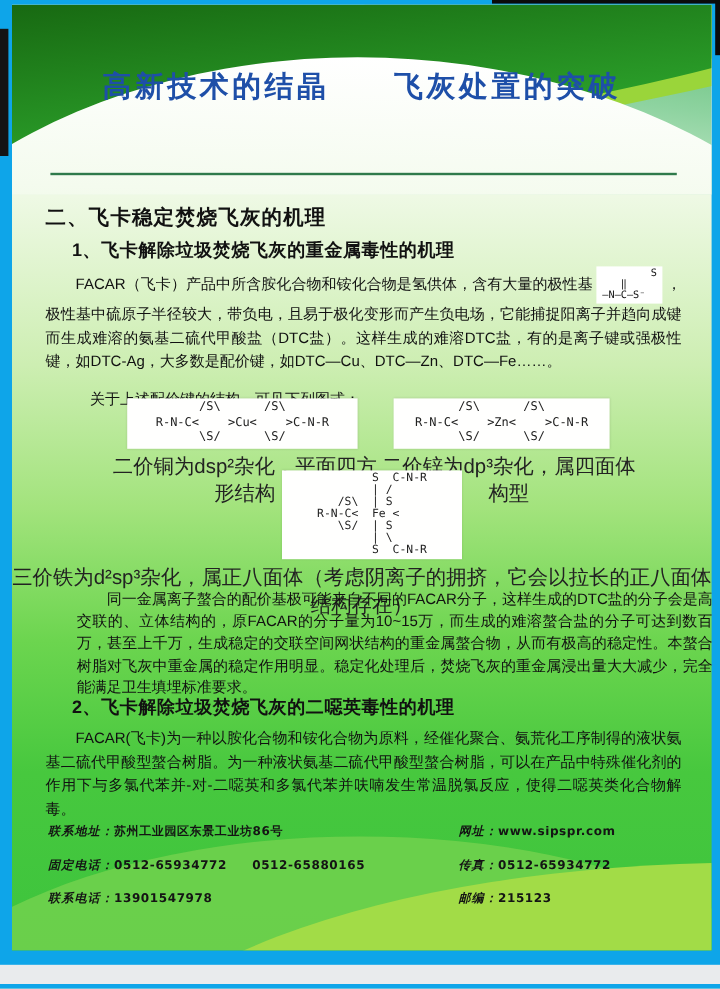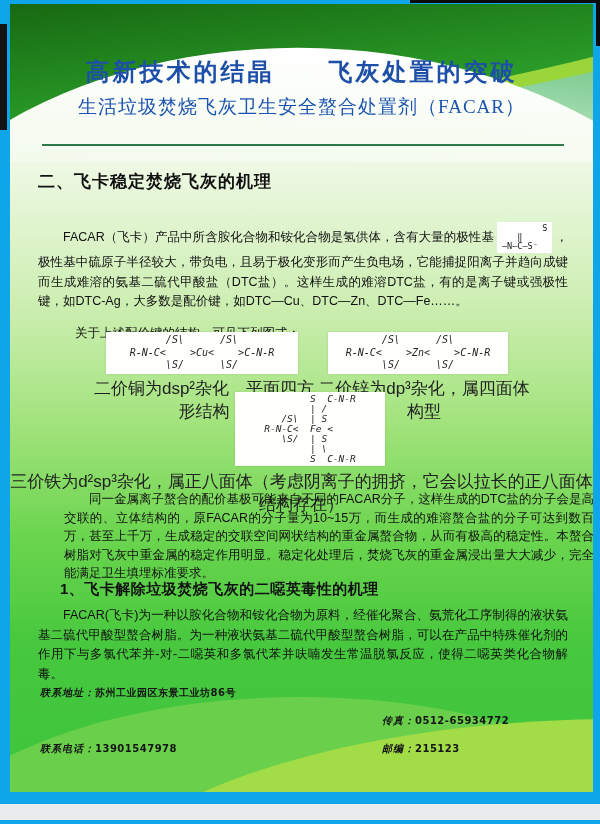--- a/index.html
+++ b/index.html
@@ -51,21 +51,21 @@
   .para2{top:486px;line-height:18.5px;margin-left:26px;}
   .para3{top:602px;}
   .lead{position:absolute;top:309px;left:28px;font-size:12.5px;text-indent:2em;margin:12px;}
 
   .inline-formula{display:inline-block;vertical-align:middle;background:#ffffff;
     font-family:"DejaVu Sans Mono",monospace;font-size:8.5px;line-height:9px;
     padding:2px 5px;white-space:pre;margin:0 3px;}
 
   .structbox{position:absolute;background:#fffffe;display:flex;align-items:center;justify-content:center;
     box-shadow:0 0 2px rgba(0,0,0,.12);}
-  .structbox pre{margin:16px;font-family:"DejaVu Sans Mono",monospace;white-space:pre;color:#222;font-style:italic;}
+  .structbox pre{margin:16px;font-family:"DejaVu Sans Mono",monospace;white-space:pre;color:#222;}
   .box-cu{left:96px;top:328px;width:192px;height:42px;}
   .box-zn{left:318px;top:328px;width:180px;height:42px;}
   .box-cu pre,.box-zn pre{font-size:10px;line-height:12.5px;}
   .box-fe{left:225px;top:388px;width:150px;height:74px;}
   .box-fe pre{font-size:9.5px;line-height:10px;}
 
   .cap{position:absolute;font-size:17px;color:#222;text-align:center;}
   .cap-cu{left:78px;top:373px;width:232px;}
   .cap-zn{left:308px;top:373px;width:212px;}
   .cap-fe{left:0;top:466px;width:100%;}
@@ -91,24 +91,24 @@
     </div>
 
     <div class="bottom-decor">
       <div class="waveA"></div>
       <div class="waveB"></div>
     </div>
 
     <div class="content">
 
       <div class="title">高新技术的结晶　　飞灰处置的突破</div>
-      <div class="subtitle">生活垃圾焚烧飞灰卫生安全螯合处置剂（FACAR）</div>
       <div class="hr"></div>
 
       <div class="h-sec">二、飞卡稳定焚烧飞灰的机理</div>
+      <div class="h-sub1">1、飞卡解除垃圾焚烧飞灰的重金属毒性的机理</div>
 
       <p class="para para1"><span>FACAR（飞卡）产品中所含胺化合物和铵化合物是氢供体，含有大量的极性基</span><span class="inline-formula">   S
    ‖
 —N—C—S⁻</span><span>，极性基中硫原子半径较大，带负电，且易于极化变形而产生负电场，它能捕捉阳离子并趋向成键而生成难溶的氨基二硫代甲酸盐（DTC盐）。这样生成的难溶DTC盐，有的是离子键或强极性键，如DTC-Ag，大多数是配价键，如DTC—Cu、DTC—Zn、DTC—Fe……。</span></p>
 
       <p class="lead">关于上述配价键的结构，可见下列图式：</p>
 
       <div class="structbox box-cu">
           <pre>      /S\      /S\
 R-N-C&lt;    &gt;Cu&lt;    &gt;C-N-R
@@ -128,27 +128,29 @@
    /S\  | S
 R-N-C&lt;  Fe &lt;
    \S/  | S
         | \
         S  C-N-R</pre>
         </div>
       <div class="cap cap-fe">三价铁为d²sp³杂化，属正八面体（考虑阴离子的拥挤，它会以拉长的正八面体结构存在）</div>
 
       <p class="para para2">同一金属离子螯合的配价基极可能来自不同的FACAR分子，这样生成的DTC盐的分子会是高交联的、立体结构的，原FACAR的分子量为10~15万，而生成的难溶螯合盐的分子可达到数百万，甚至上千万，生成稳定的交联空间网状结构的重金属螯合物，从而有极高的稳定性。本螯合树脂对飞灰中重金属的稳定作用明显。稳定化处理后，焚烧飞灰的重金属浸出量大大减少，完全能满足卫生填埋标准要求。</p>
 
-      <div class="h-sub2">1、飞卡解除垃圾焚烧飞灰的二噁英毒性的机理</div>
+      <div class="h-sub2">2、飞卡解除垃圾焚烧飞灰的二噁英毒性的机理</div>
 
       <p class="para para3">FACAR(飞卡)为一种以胺化合物和铵化合物为原料，经催化聚合、氨荒化工序制得的液状氨基二硫代甲酸型螯合树脂。为一种液状氨基二硫代甲酸型螯合树脂，可以在产品中特殊催化剂的作用下与多氯代苯并-对-二噁英和多氯代苯并呋喃发生常温脱氯反应，使得二噁英类化合物解毒。</p>
 
       <div class="c-row cl r1"><span class="c-label">联系地址：</span><span class="c-value">苏州工业园区东景工业坊86号</span></div>
+      <div class="c-row cl r2"><span class="c-label">固定电话：</span><span class="c-value">0512-65934772　　0512-65880165</span></div>
       <div class="c-row cl r3"><span class="c-label">联系电话：</span><span class="c-value">13901547978</span></div>
 
+      <div class="c-row cr r1"><span class="c-label">网址：</span><span class="c-value">www.sipspr.com</span></div>
       <div class="c-row cr r2"><span class="c-label">传真：</span><span class="c-value">0512-65934772</span></div>
       <div class="c-row cr r3"><span class="c-label">邮编：</span><span class="c-value">215123</span></div>
 
     </div>
   </div>
 
   <div class="art-bottom"></div>
   <div class="art-top"></div>
   <div class="art-right"></div>
   <div class="art-left"></div>

